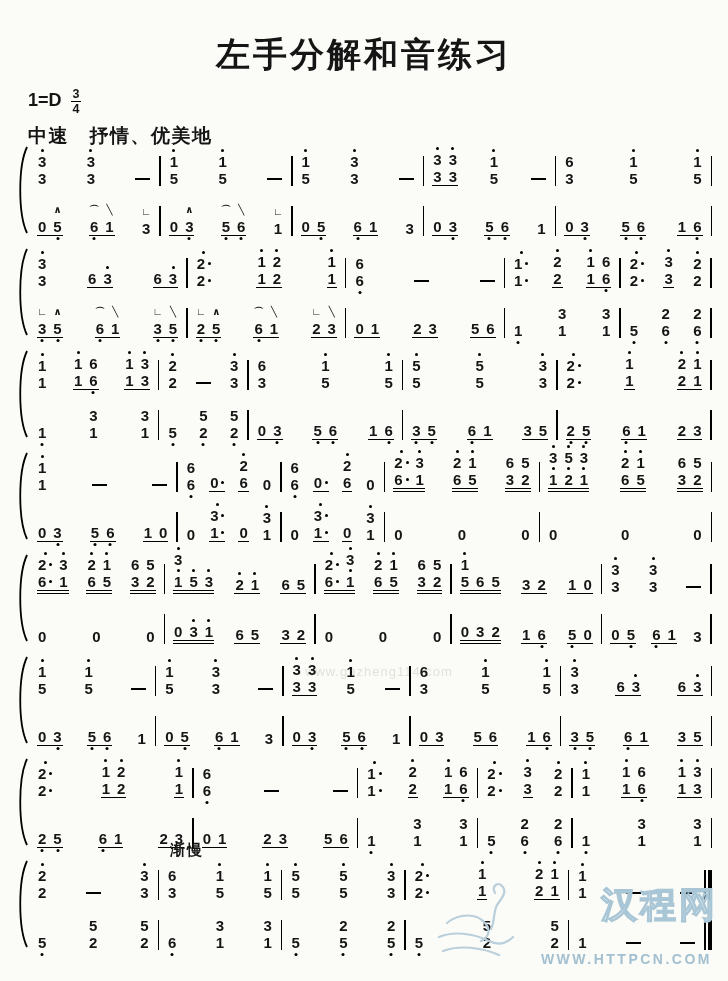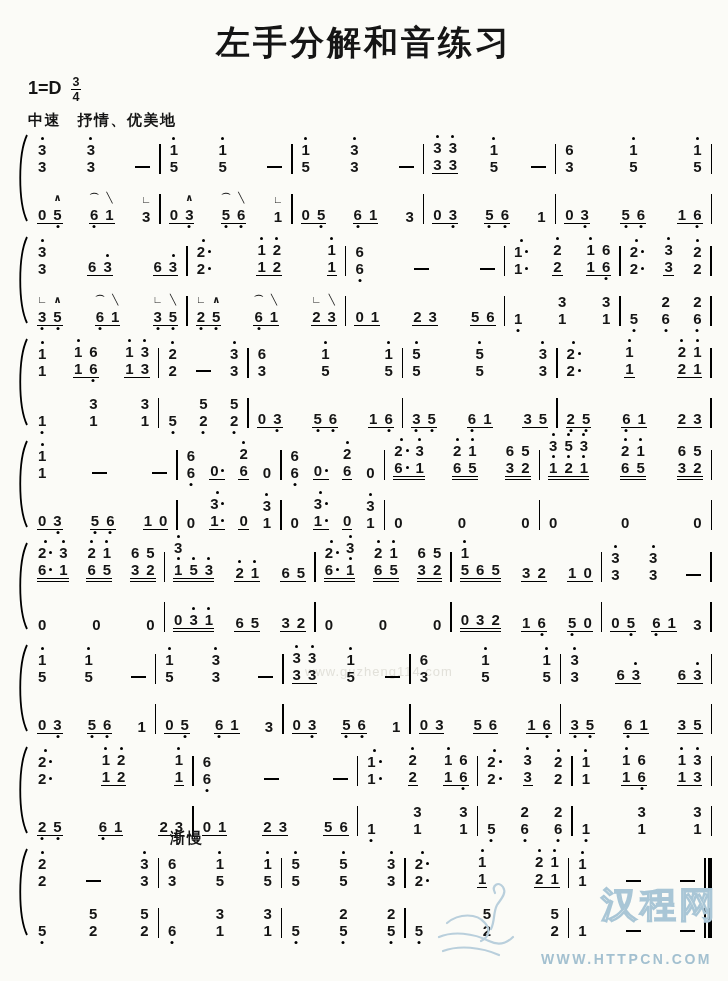--- a/index.html
+++ b/index.html
@@ -1,32 +1,32 @@
 <!DOCTYPE html>
 <html><head>
 <meta charset="utf-8">
 <style>
   html,body{margin:0;padding:0}
   body{
     width:728px;height:981px;position:relative;overflow:hidden;
     background:#fbfbf7;color:#151515;
     font-family:"Liberation Sans","DejaVu Sans",sans-serif;
   }
-  .page{position:absolute;inset:0;padding:0 16px;box-sizing:border-box;z-index:1}
+  .page{position:absolute;inset:0;padding:12px 16px;box-sizing:border-box;z-index:1}
 
   
   .title{margin-top:20px;text-align:center;font-size:34px;font-weight:bold;letter-spacing:3px}
   .subtitle{margin-top:9px;text-align:center;font-size:17px;letter-spacing:1px}
   .meta{position:relative;height:64px;}
   .keysig{position:absolute;left:12px;top:12px;font-size:18px;font-weight:bold;display:flex;align-items:flex-start;gap:9px}
   .frac{display:flex;flex-direction:column;align-items:center;font-size:12.5px;font-weight:bold;line-height:1.05;margin-top:-2px}
   .frac .fd{border-top:1.5px solid #000;padding:1px 2px 0}
   .frac .fn{padding:0 2px}
   .composers{position:absolute;right:2px;top:2px;text-align:right;font-size:15px;line-height:1.7;font-weight:bold}
-  .tempo{position:absolute;left:12px;top:45px;font-size:15px;font-weight:bold;letter-spacing:1.5px}
+  .tempo{position:absolute;left:12px;top:45px;font-size:19px;font-weight:bold;letter-spacing:1.5px}
 
   
   .score{margin-top:2px;position:relative}
   .sys{display:flex;align-items:stretch;height:92px;margin-bottom:10px;position:relative}
   .rT,.rB{display:flex;align-items:flex-end;justify-content:space-between;padding:0 8px;height:42px;box-sizing:border-box}
   .gp{height:8px}
   .bar{display:flex;flex-direction:column;min-width:0}
   .blc{flex:0 0 auto;display:flex;flex-direction:column;align-items:center}
   .bl{width:1.5px;background:#000}
   .bl.t{height:30px;margin-top:12px}

